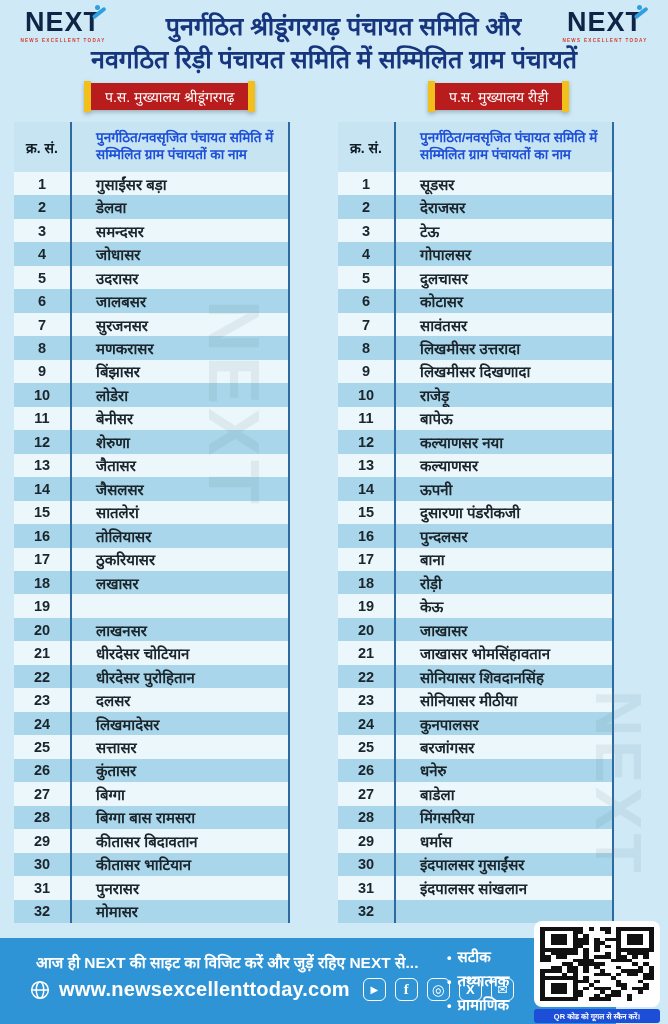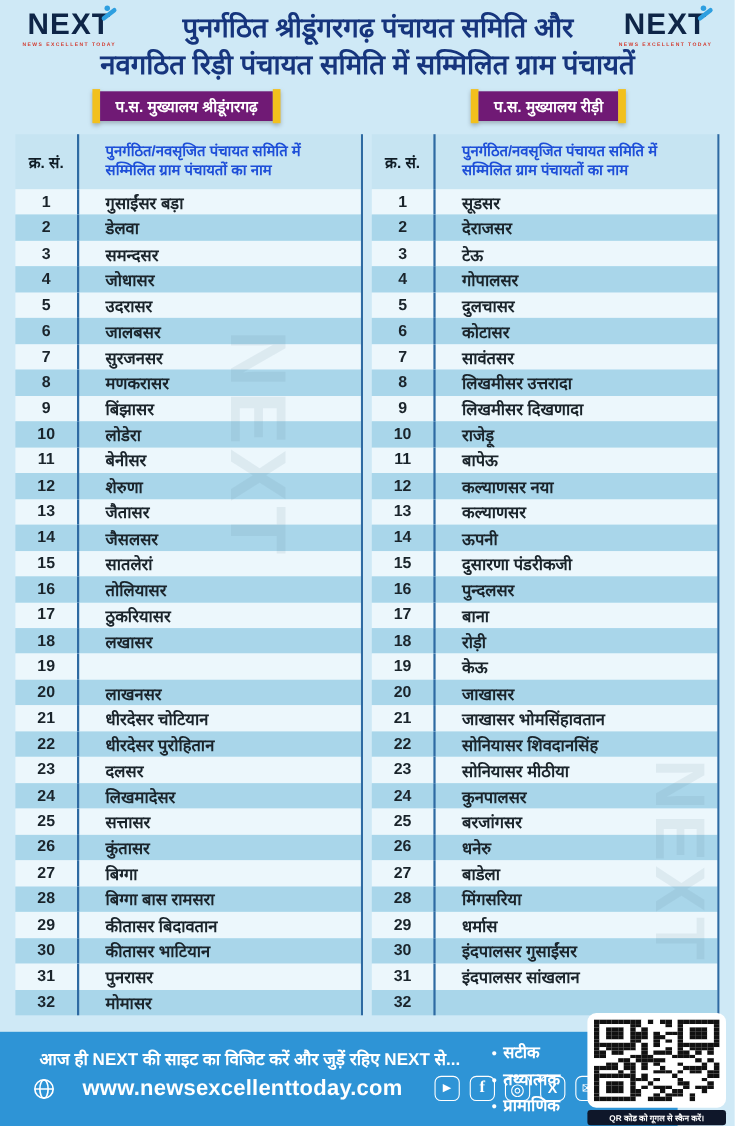--- a/index.html
+++ b/index.html
@@ -22,27 +22,27 @@
 
   .title { position:absolute; top:10px; left:0; right:0; text-align:center;
            color:#16357d; font-weight:800; line-height:1.32; }
   .title .t1 { font-size:25px;margin-left:19px; }
   .title .t2 { font-size:25px; }
 
   
   .ribbon { position:absolute; top:83px; height:27px; display:flex; align-items:stretch;
             filter:drop-shadow(0 2px 2px rgba(0,0,0,.25)); }
   .ribbon .end { width:7px; background:#f2c01d; margin-top:-2px; margin-bottom:-2px; }
-  .ribbon .mid { background:#701a75; color:#ffffff; font-weight:700; font-size:14px;
+  .ribbon .mid { background:#b91c1c; color:#ffffff; font-weight:400; font-size:14px;
                  display:flex; align-items:center; justify-content:center; padding:0 14px; white-space:nowrap; }
   .ribbon.left { left:84px; }
   .ribbon.right { left:428px; }
 
   
-  .gtable { position:absolute; top:122px; height:801px; width:316px;
+  .gtable { position:absolute; top:122px; height:801px; width:276px;
             display:flex; flex-direction:column; border-right:2px solid #2e6aa2; }
   .gtable.t1 { left:14px; }
   .gtable.t2 { left:338px; }
   .thead { height:50px; display:flex; background:#c6e4f2; }
   .thead .h-serial { width:58px; border-right:2px solid #2e6aa2; display:flex; align-items:center;
                      justify-content:center; font-weight:700; font-size:14px; color:#101d26; }
   .thead .h-name { flex:1; display:flex; align-items:center; padding-left:24px; padding-right:6px;
                    font-weight:700; font-size:13.5px; line-height:1.25; color:#1d4ed8; }
   .tbody { flex:1; display:flex; flex-direction:column; }
   .trow { flex:1; display:flex; }
@@ -55,42 +55,42 @@
 
   
   .wm { position:absolute; font-weight:900; color:#5d7f93; opacity:.10; letter-spacing:4px;
         transform:rotate(90deg); transform-origin:left top; pointer-events:none; font-size:72px; }
   .wm.w1 { left:275px; top:300px; }
   .wm.w2 { left:655px; top:690px; font-size:64px; }
 
   
   .footer { position:absolute; left:0; top:938px; width:616px; height:86px; background:#2e94d6; }
   .f-line1 { position:absolute; left:36px; top:13px; color:#fff; font-weight:700; font-size:15.5px; white-space:nowrap; }
-  .f-line2 { position:absolute; left:30px; top:40px; display:flex; align-items:center; gap:25px; color:#fff; }
+  .f-line2 { position:absolute; left:30px; top:40px; display:flex; align-items:center; gap:9px; color:#fff; }
   .f-site { font-size:20px; font-weight:600; letter-spacing:.2px; }
   .globe { width:20px; height:20px; }
   .soc { display:flex; gap:9px; margin-left:4px; }
   .sicon { width:23px; height:23px; border:1.7px solid #fff; border-radius:6px; color:#fff;
            display:flex; align-items:center; justify-content:center; font-weight:700; }
   .sicon.yt::before { content:"\25B6"; font-size:10px; }
   .sicon.fb::before { content:"f"; font-size:15px; font-family:"Liberation Serif",serif; }
   .sicon.ig::before { content:"\25CE"; font-size:15px; }
   .sicon.tx::before { content:"X"; font-size:13px; }
   .sicon.ml::before { content:"\2709"; font-size:13px; }
   .f-bullets { position:absolute; left:447px; top:8px; color:#fff; font-weight:700; font-size:15px; }
   .f-bullets div { margin-bottom:4px; white-space:nowrap; }
   .f-bullets div::before { content:"\2022"; margin-right:6px; font-size:13px; }
 
   
   .qr-wrap { position:absolute; left:534px; top:921px; width:126px; }
   .qr-box { background:#fff; border-radius:8px; padding:6px; width:126px; height:86px; }
   .qr-grid { display:grid; grid-template-columns:repeat(21,1fr); grid-template-rows:repeat(21,1fr);
              width:114px; height:74px; background:#fff; }
   .qc { background:#fff; } .qc.on { background:#111; }
-  .qr-cap { margin-top:2px; background:#0f172a; color:#fff; font-size:7.5px; font-weight:600;
+  .qr-cap { margin-top:2px; background:#1d4ed8; color:#fff; font-size:7.5px; font-weight:600;
             text-align:center; border-radius:3px; padding:2px 0; white-space:nowrap; }
 </style>
 </head>
 <body>
 
 <div class="page">
 
   <div class="logo left">
     <div class="logo-word">
       <span>NEXT</span>

